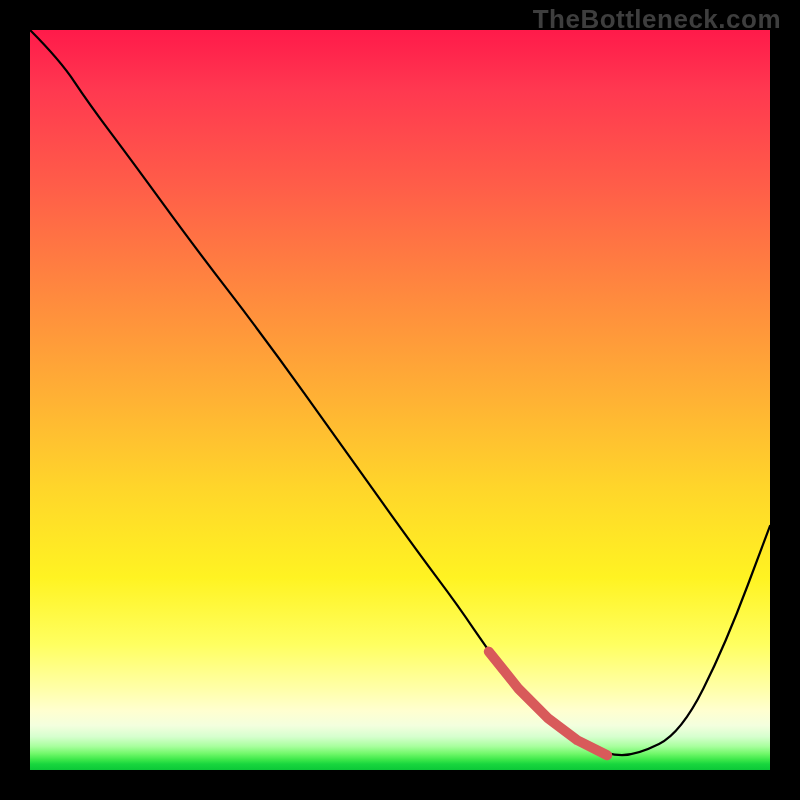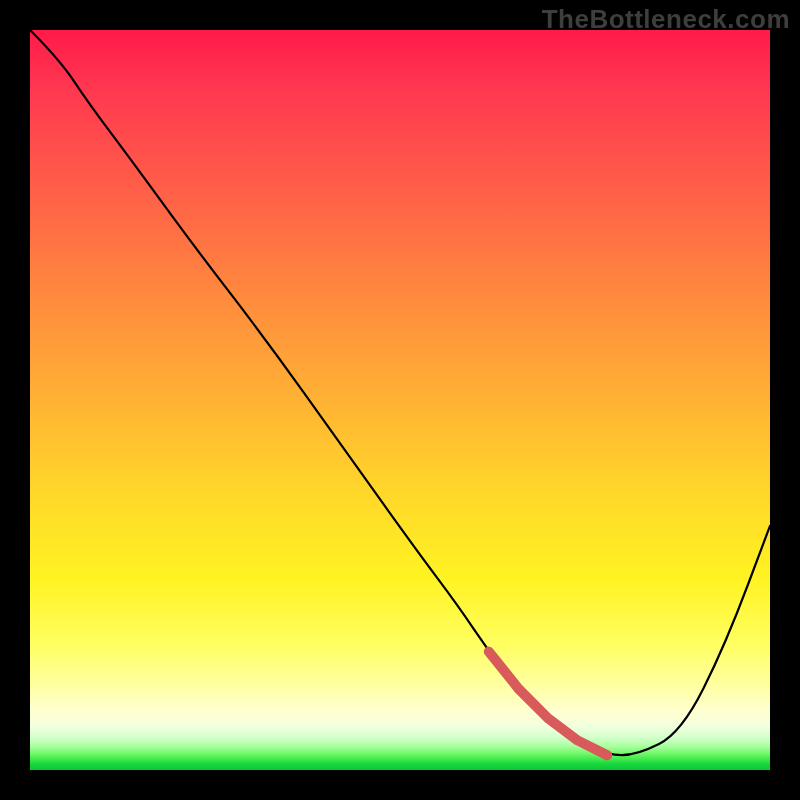--- a/index.html
+++ b/index.html
@@ -13,21 +13,21 @@
   }
   .frame {
     position: relative;
     width: 800px;
     height: 800px;
     background: #000;
   }
   .watermark {
     position: absolute;
     top: 4px;
-    right: 10px;
+    right: 19px;
     color: #3e3e3e;
     font-size: 26px;
     font-weight: bold;
     letter-spacing: 0.5px;
     z-index: 10;
   }
   .plot-area {
     position: absolute;
     left: 30px;
     top: 30px;

